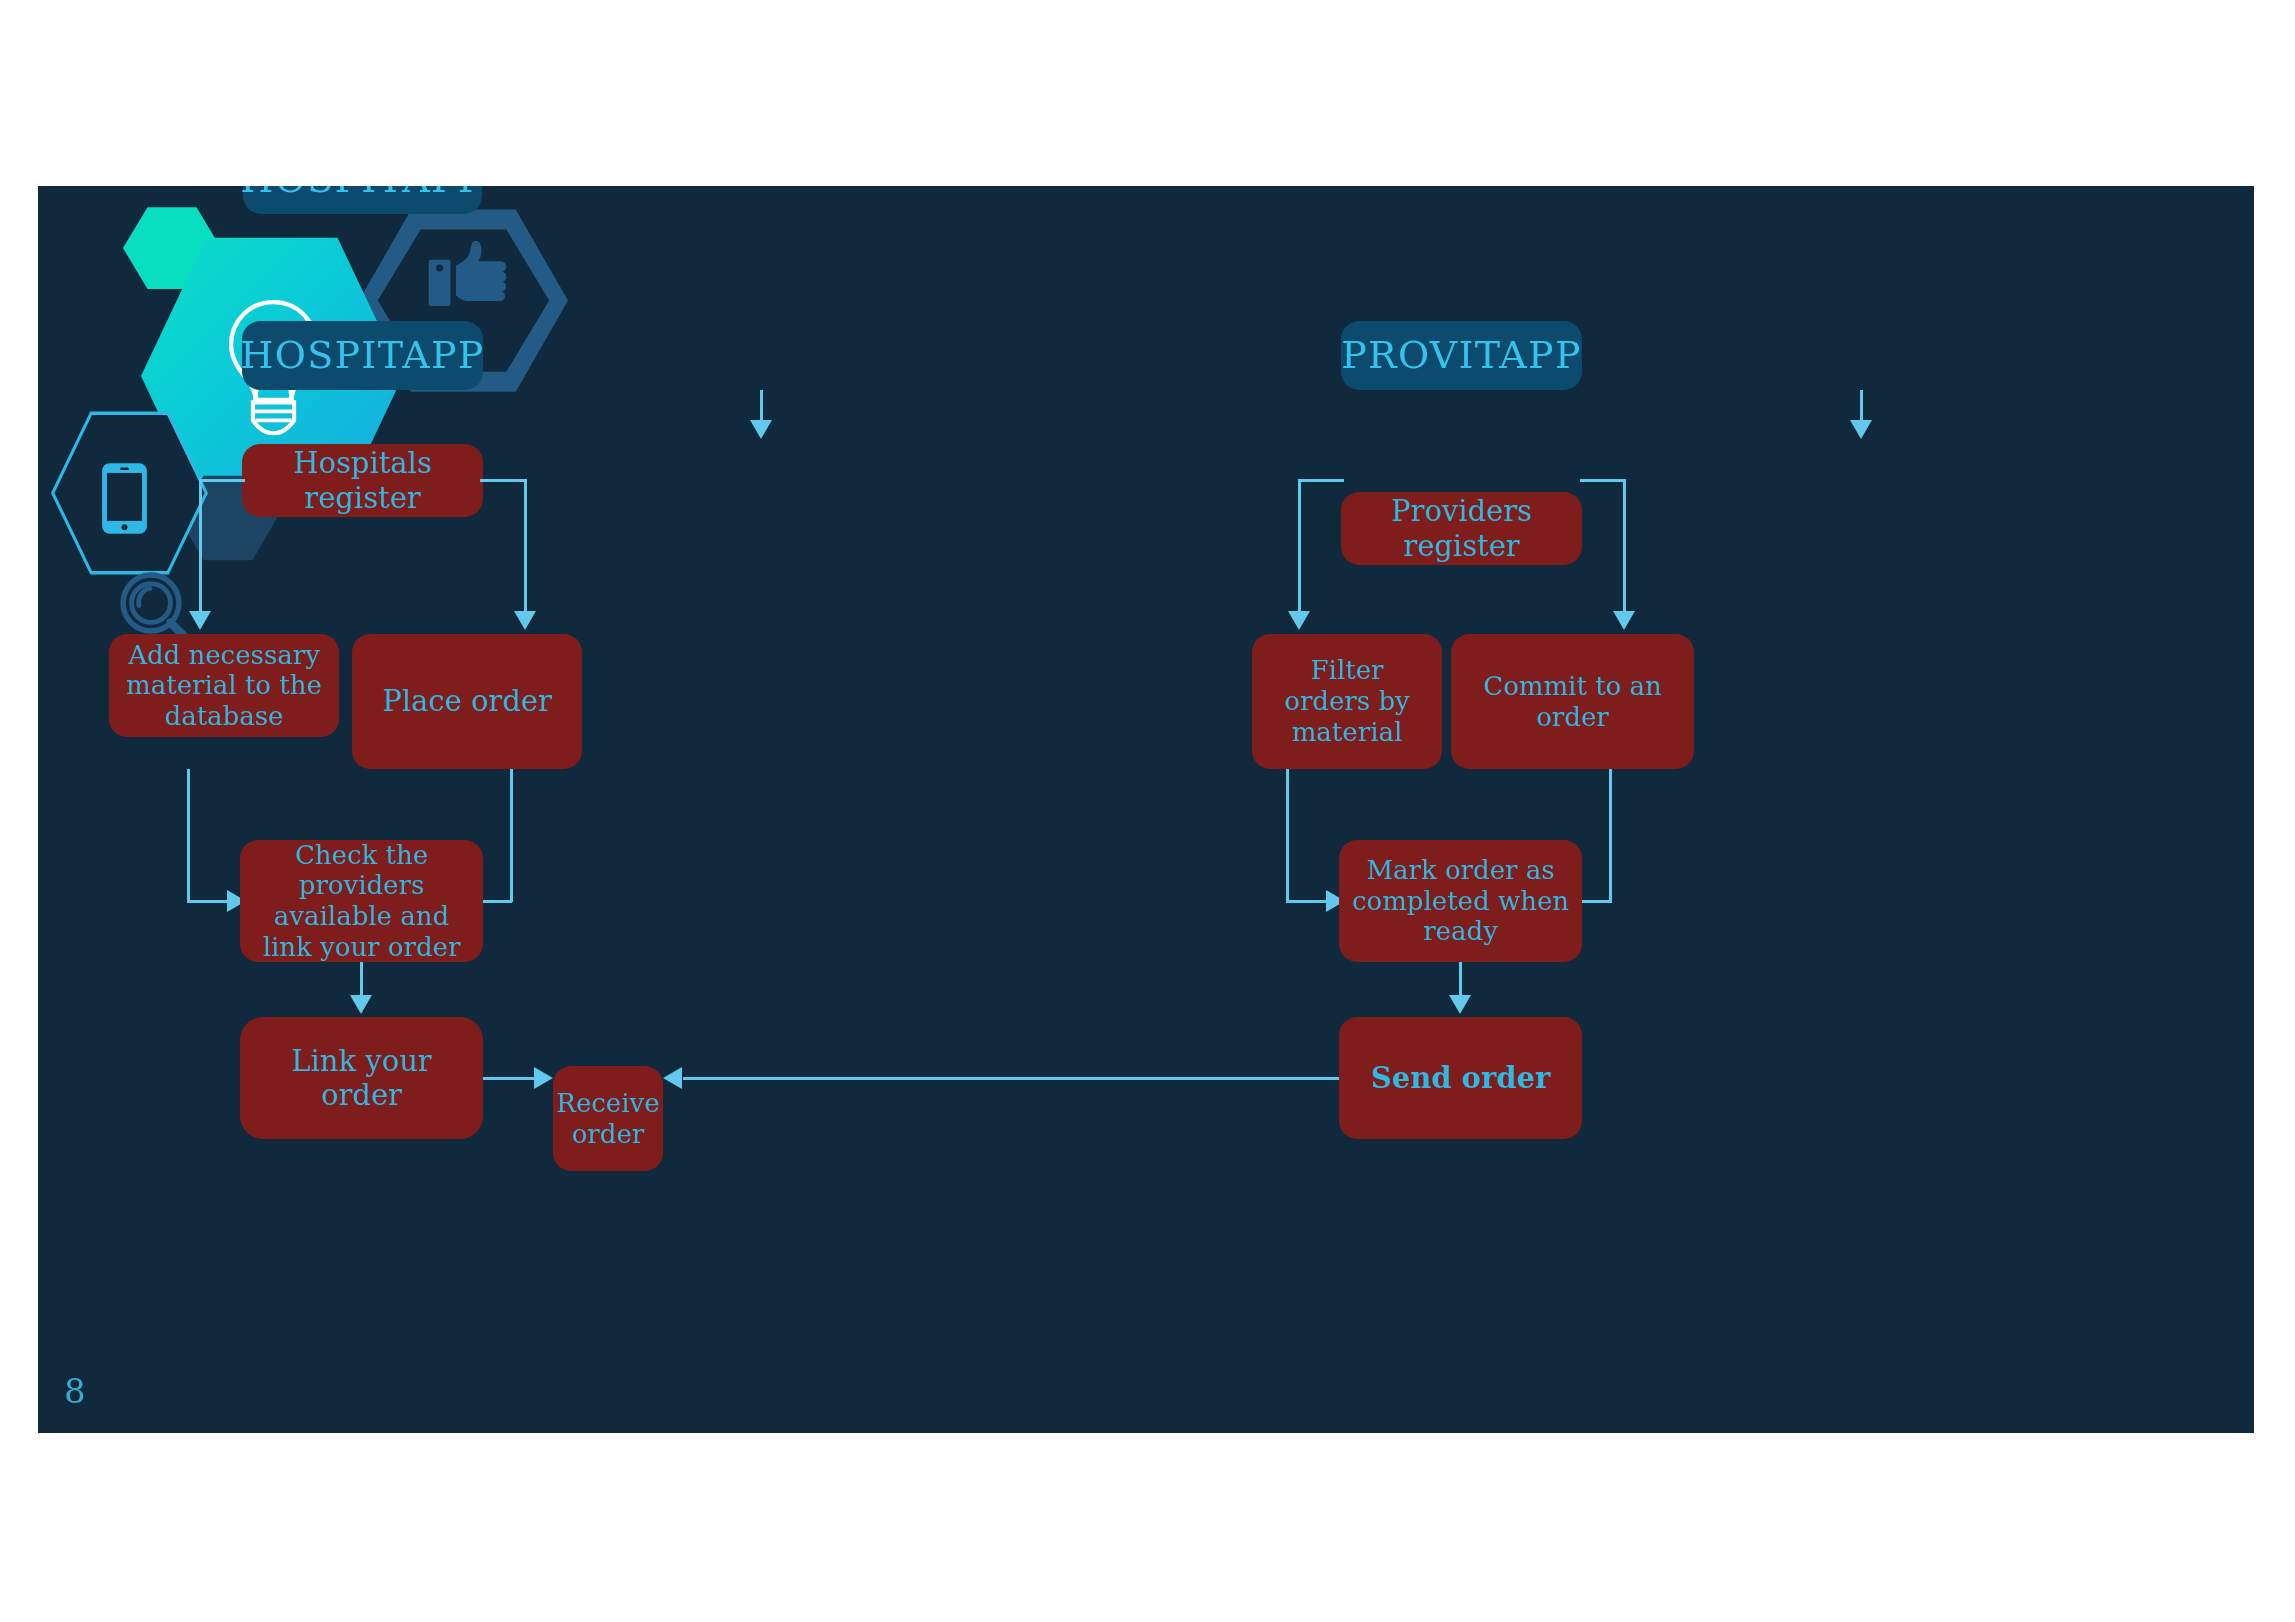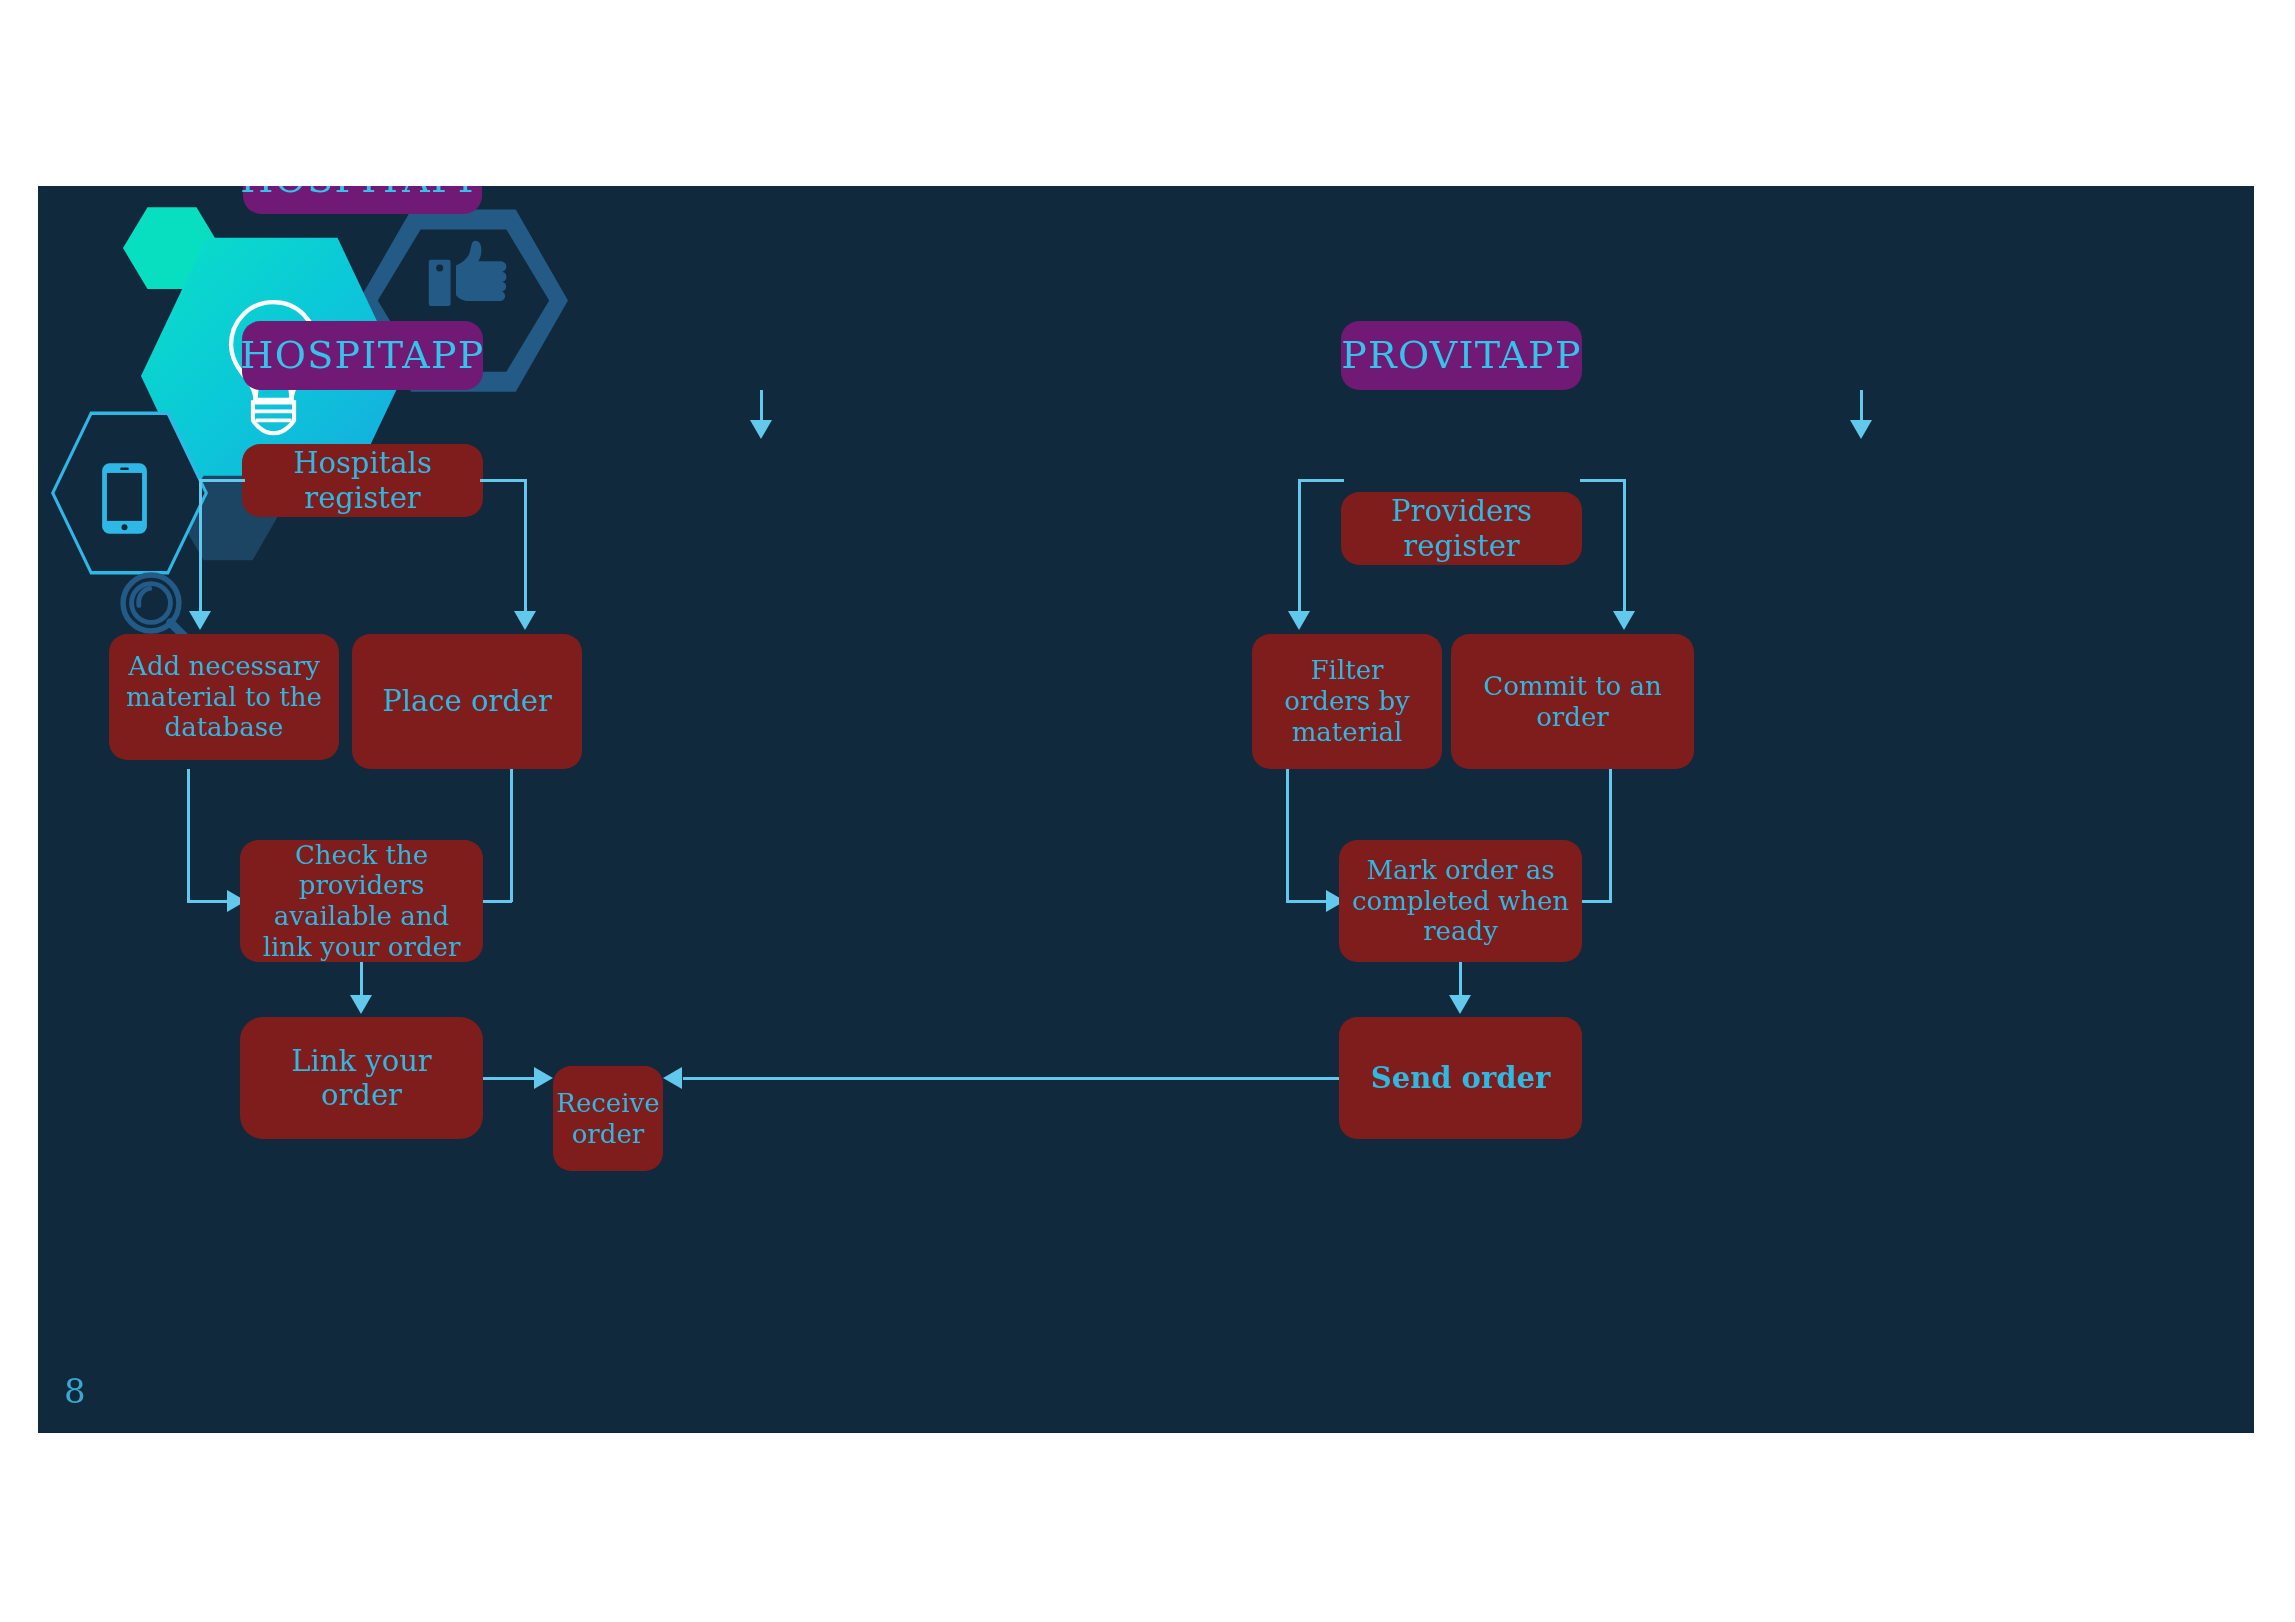--- a/index.html
+++ b/index.html
@@ -66,21 +66,21 @@
     border-radius:18.3px;
     background:#7f1d1d;
     display:flex;align-items:center;justify-content:center;
     text-align:center;
     color:#2eb9e3;
     box-sizing:border-box;
     padding:6.5px 11.8px;
     line-height:1.18;
   }
   .node.header{
-    background:#701a75;
+    background:#0c4a6e;
     color:#35c3ea;
     font-size:38px;
     letter-spacing:1.3px;
   }
   .node.step{ font-size:29px; }
   .node.step.small{ font-size:26px; }
 
   
   .ln{position:absolute;background:#62c9ec;}
   .lnv{width:2.6px;}
@@ -174,21 +174,21 @@
   <div class="node step" style="left:204px; top:258px; width:241px; height:73px;">Hospitals register</div>
 
   <div class="ln lnh" style="left:161px; top:293px; width:46px;"></div>
   <div class="ln lnv" style="left:161px; top:293px; height:136px;"></div>
   <div class="arrow arr-down" style="left:151px; top:425px;"></div>
 
   <div class="ln lnh" style="left:442px; top:293px; width:46px;"></div>
   <div class="ln lnv" style="left:486px; top:293px; height:136px;"></div>
   <div class="arrow arr-down" style="left:476px; top:425px;"></div>
 
-  <div class="node step small" style="left:71px; top:448px; width:230px; height:126px;">Add necessary material to the database</div>
+  <div class="node step small" style="left:71px; top:448px; width:230px; height:103px;">Add necessary material to the database</div>
 
   <div class="node step" style="left:314px; top:448px; width:230px; height:135px;">Place order</div>
 
   <div class="ln lnv" style="left:149px; top:583px; height:133px;"></div>
   <div class="ln lnh" style="left:149px; top:714px; width:43px;"></div>
   <div class="arrow arr-right" style="left:189px; top:704px;"></div>
 
   <div class="ln lnv" style="left:472px; top:583px; height:133px;"></div>
   <div class="ln lnh" style="left:427px; top:714px; width:47px;"></div>
   <div class="arrow arr-left" style="left:408px; top:704px;"></div>

